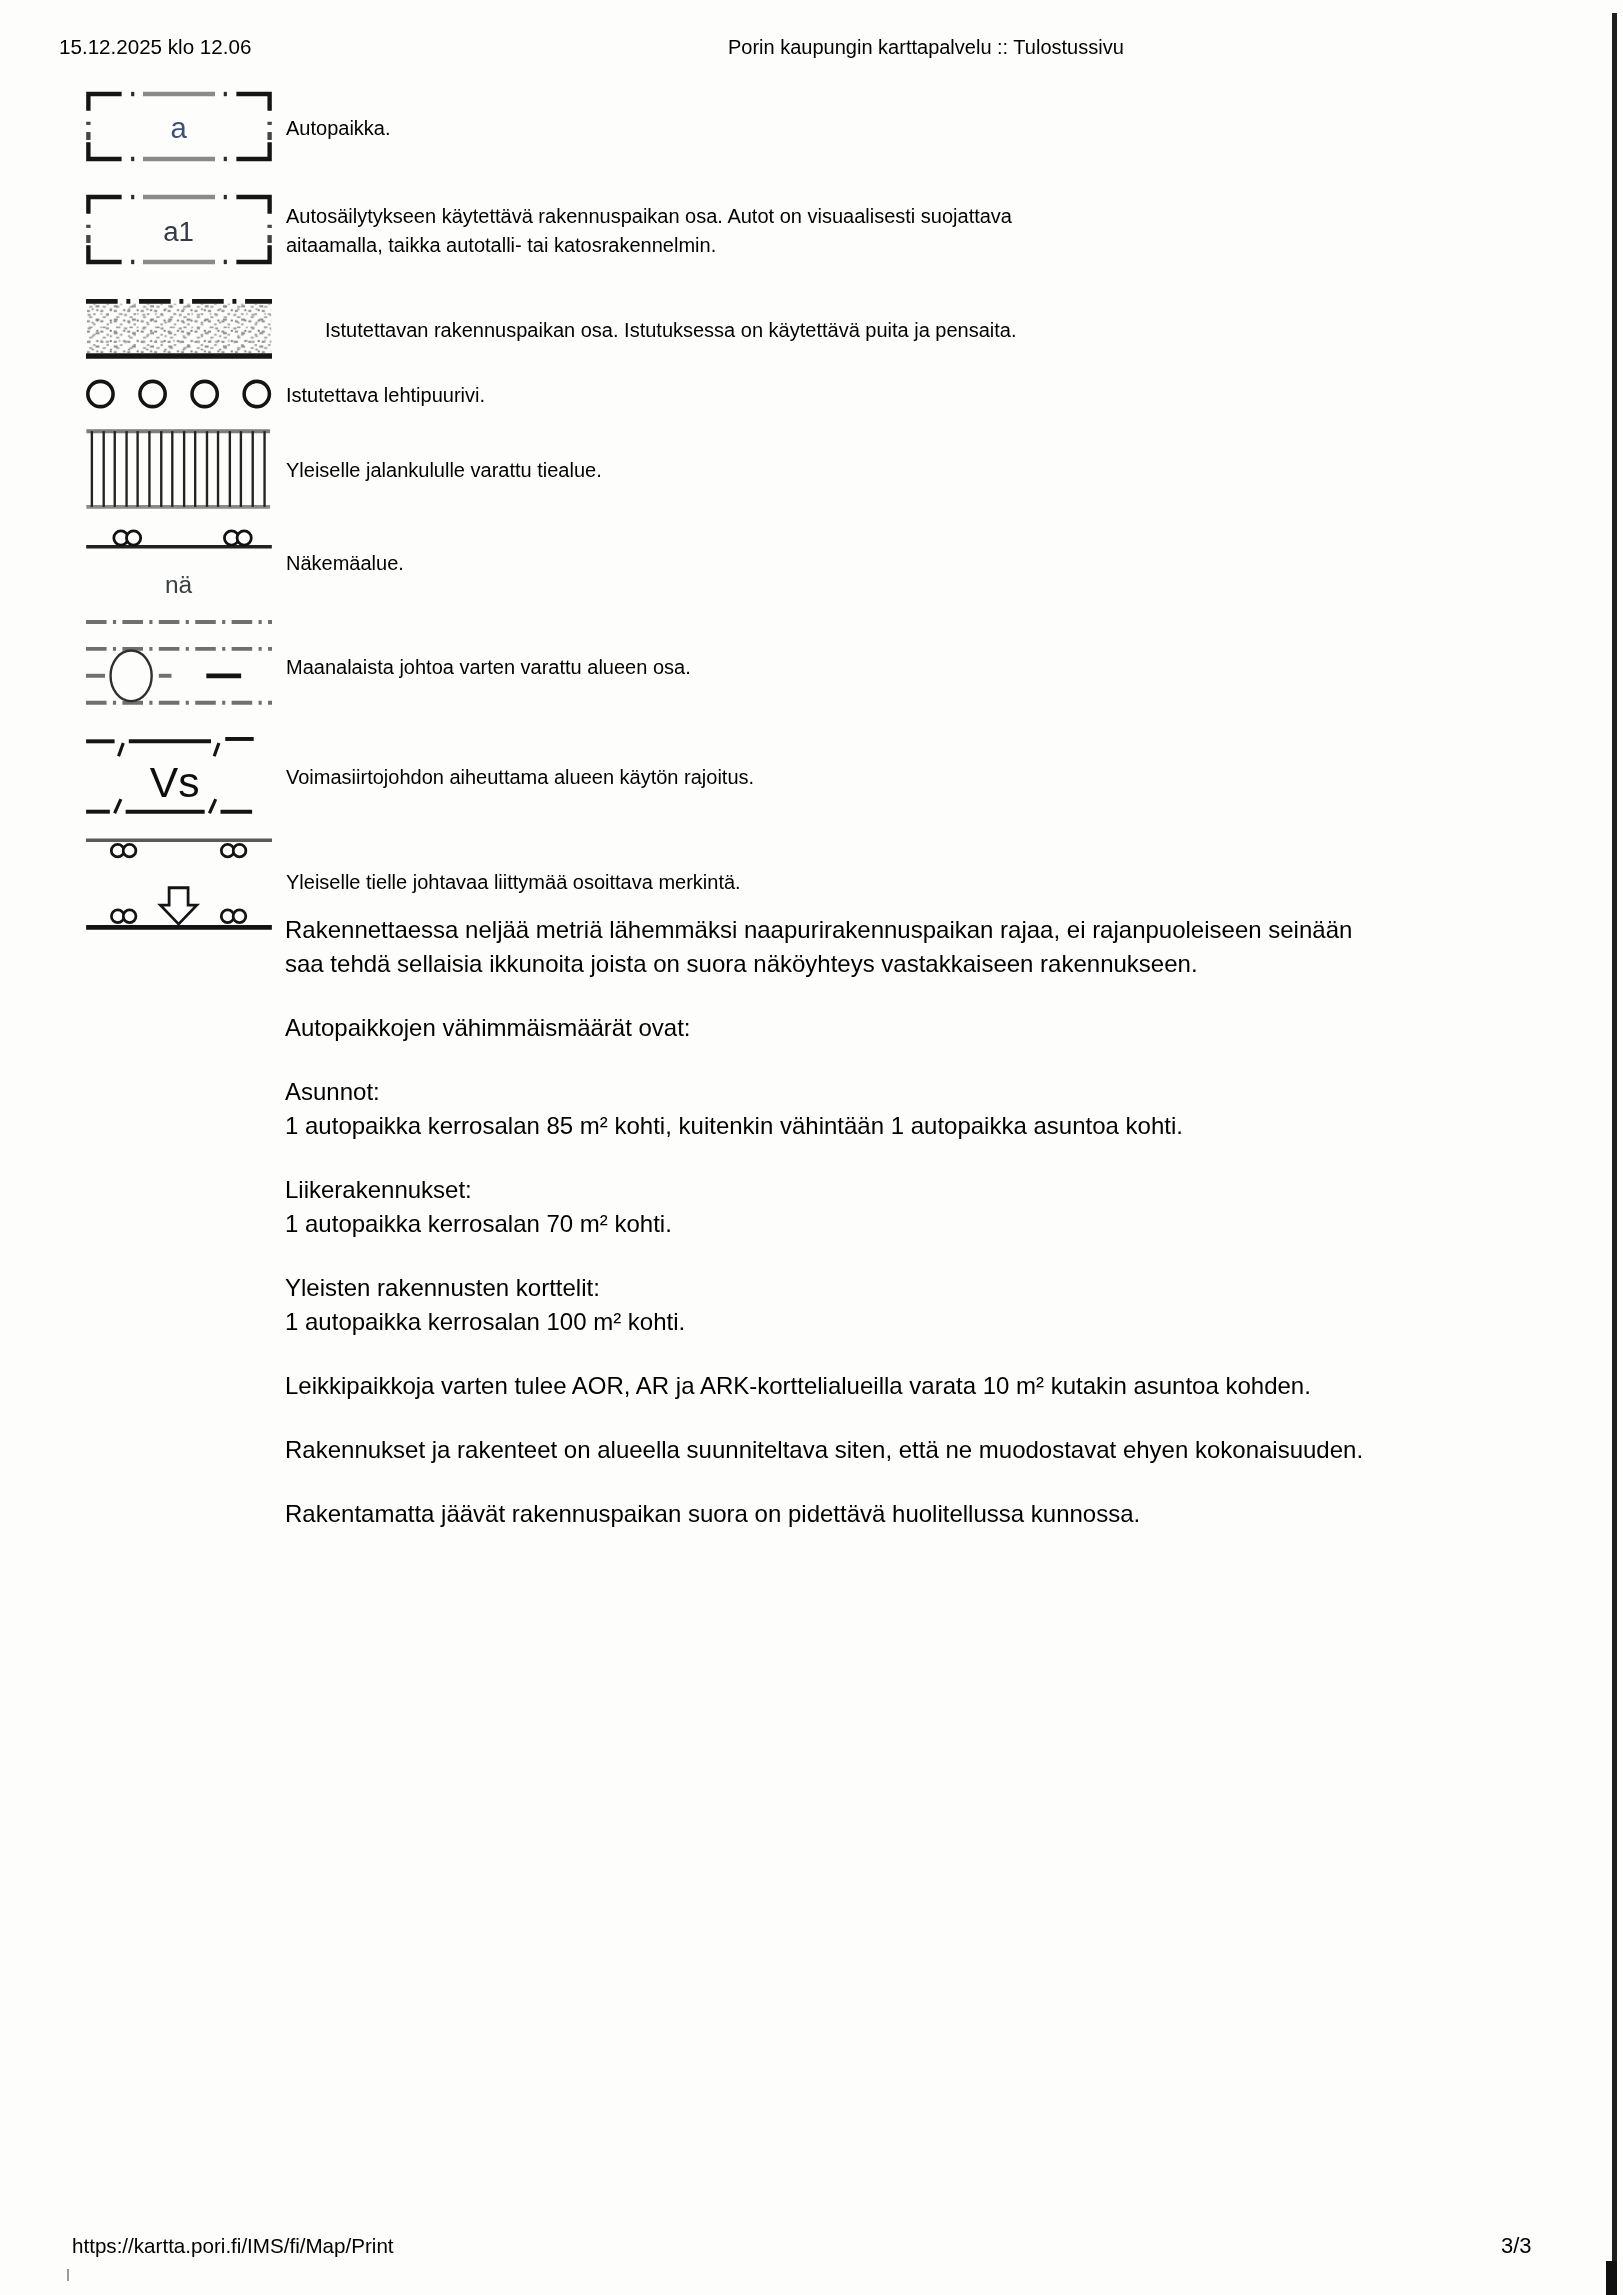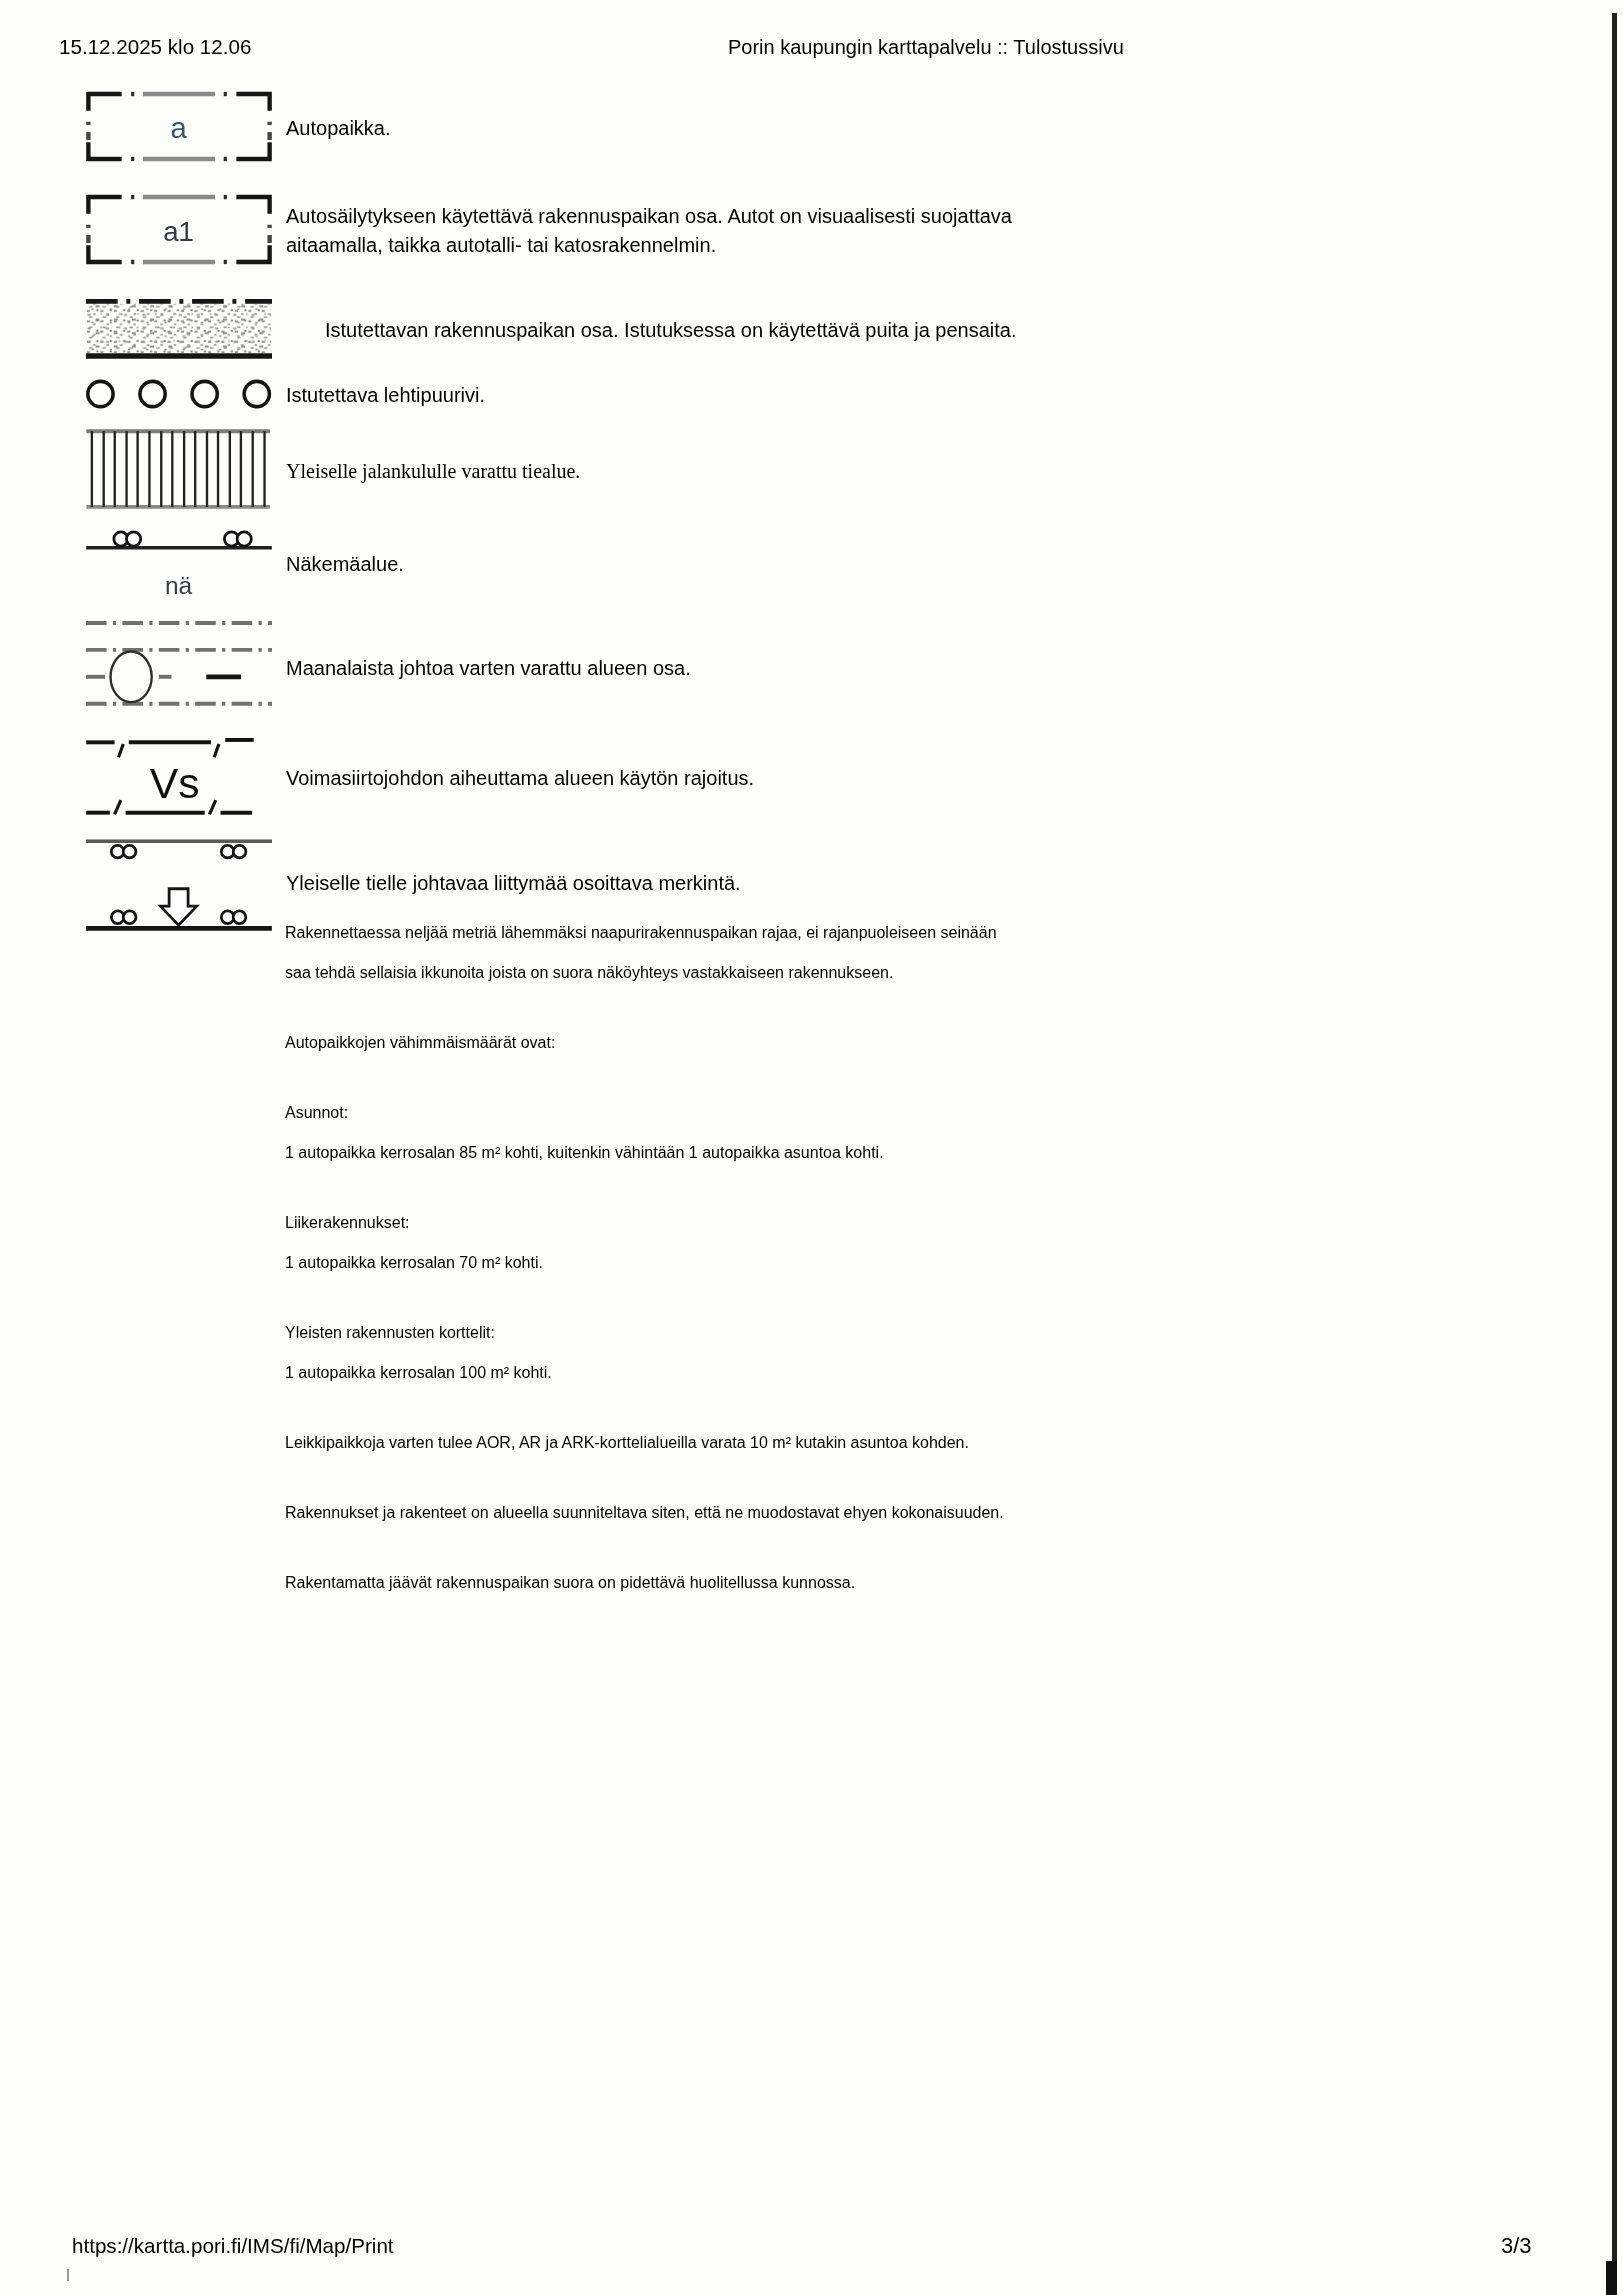--- a/index.html
+++ b/index.html
@@ -14,21 +14,21 @@
 
   .legend { position:absolute; top:90px; left:0; width:1624px; }
   .row { display:flex; align-items:center; margin-left:86px; }
   .sym { flex:0 0 189px; width:189px; }
   .txt {
     margin-left:11px; width:1221px;
     font-size:20px; line-height:29px; white-space:pre-line;
   }
   .paras { position:absolute; top:913px; left:285px; width:1213px; }
   .paras p {
-    margin:0 0 30px 0; font-size:16px; line-height:40px; white-space:pre-line;
+    margin:0 0 30px 0; font-size:24px; line-height:34px; white-space:pre-line;
   }
   .ftr-url { position:absolute; left:52px; top:2234px; font-size:20.6px;margin-left:20px; }
   .ftr-page { position:absolute; left:1501px; top:2233px; font-size:22px; }
 
   .scanline { position:absolute; left:1612px; top:12.7px; width:4.8px; height:2283px; background:#1f1f1f; }
   .scanblob { position:absolute; left:1606px; top:2261px; width:11px; height:34px; background:#101010; }
   .scanmark { position:absolute; left:67px; top:2269px; width:2.4px; height:12px; background:#9a9a9a; }
 </style>
 </head>
 <body>
@@ -136,21 +136,21 @@
             <circle cx="18" cy="19" r="16"></circle>
               <circle cx="84" cy="19" r="16"></circle>
             <circle cx="150" cy="19" r="16"></circle>
               <circle cx="216" cy="19" r="16"></circle>
           </g>
         </svg>
       </div>
       <div class="txt">Istutettava lehtipuurivi.</div>
     </div>
 
-    <div class="row" style="margin-top:16px;font-family:Liberation Serif, serif;">
+    <div class="row" style="margin-top:16px;">
       <div class="sym">
         <svg width="186" height="82" viewBox="0 0 235 104">
           <line x1="0" y1="4" x2="233" y2="4" stroke="#7d7d7d" stroke-width="5"></line>
           <line x1="0" y1="100" x2="233" y2="100" stroke="#8a8a8a" stroke-width="5"></line>
           <g stroke="#222" stroke-width="3">
             <line x1="7" y1="4" x2="7" y2="100"></line>
               <line x1="22" y1="4" x2="22" y2="100"></line>
             <line x1="36" y1="4" x2="36" y2="100"></line>
               <line x1="51" y1="4" x2="51" y2="100"></line>
             <line x1="65" y1="4" x2="65" y2="100"></line>

